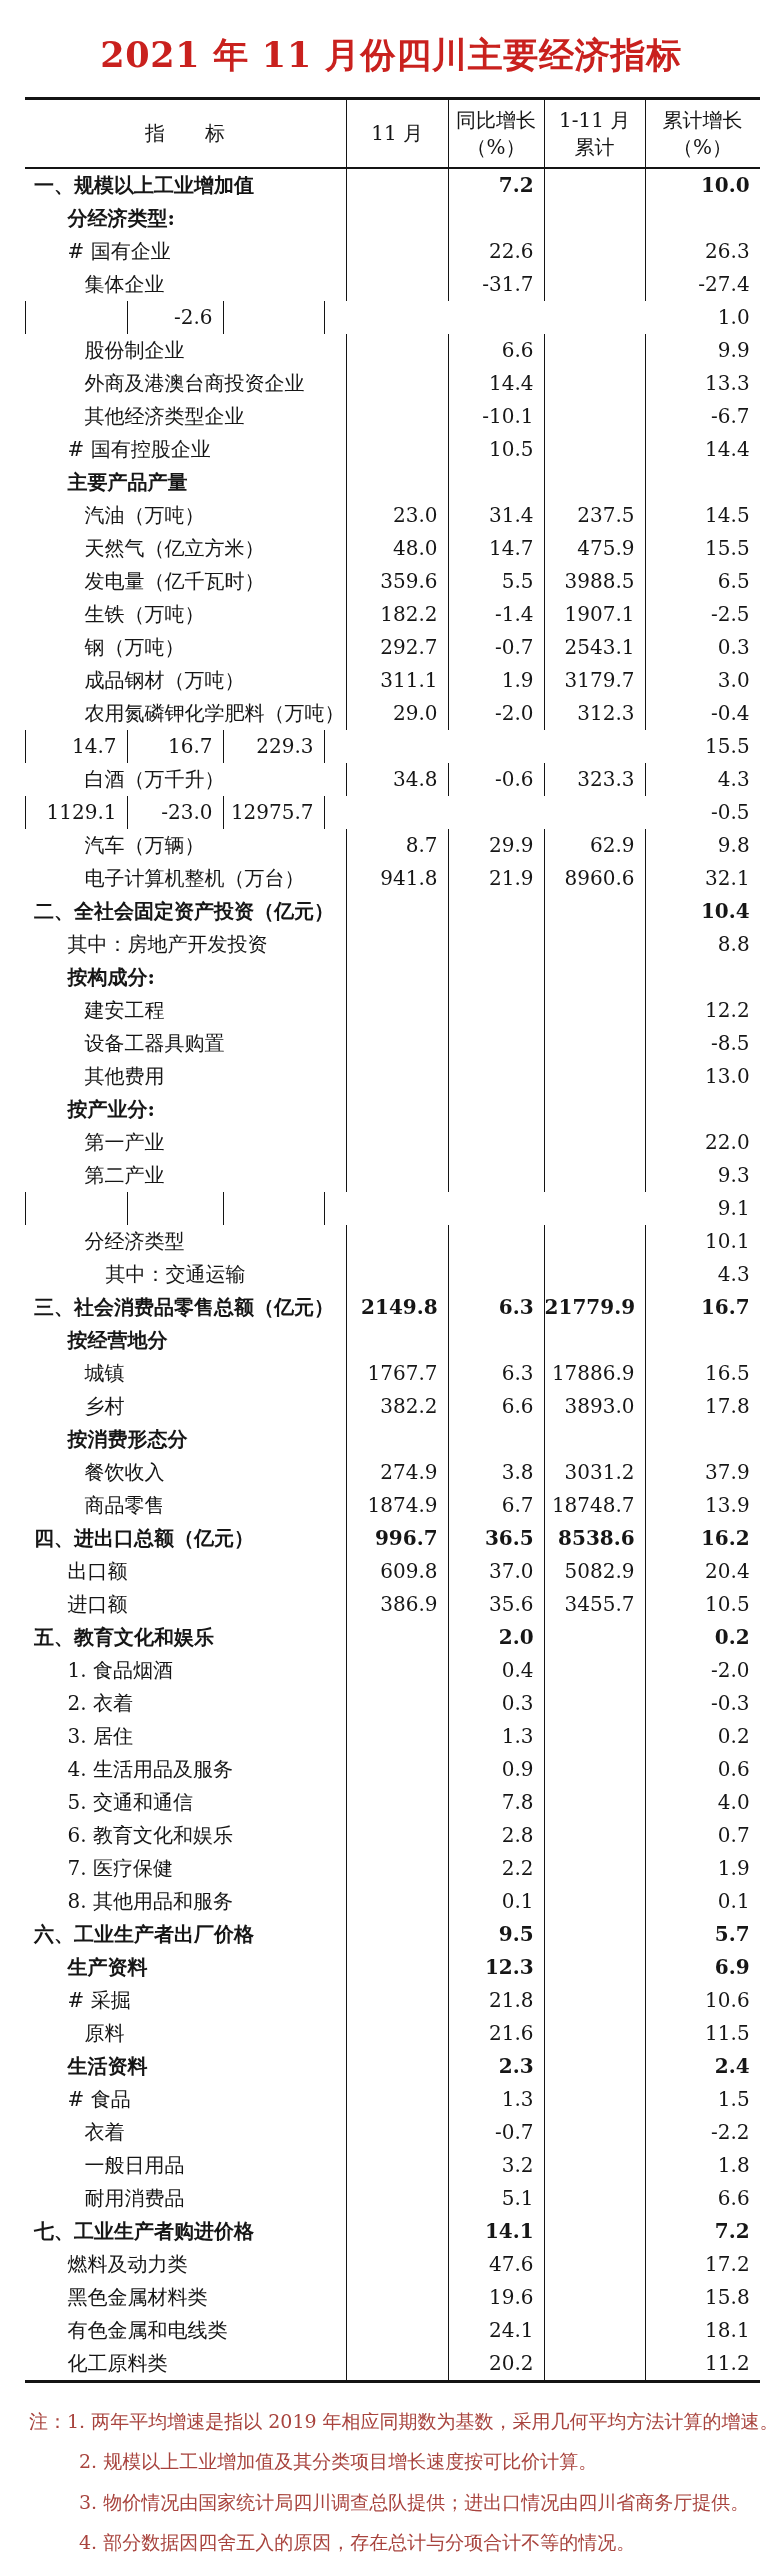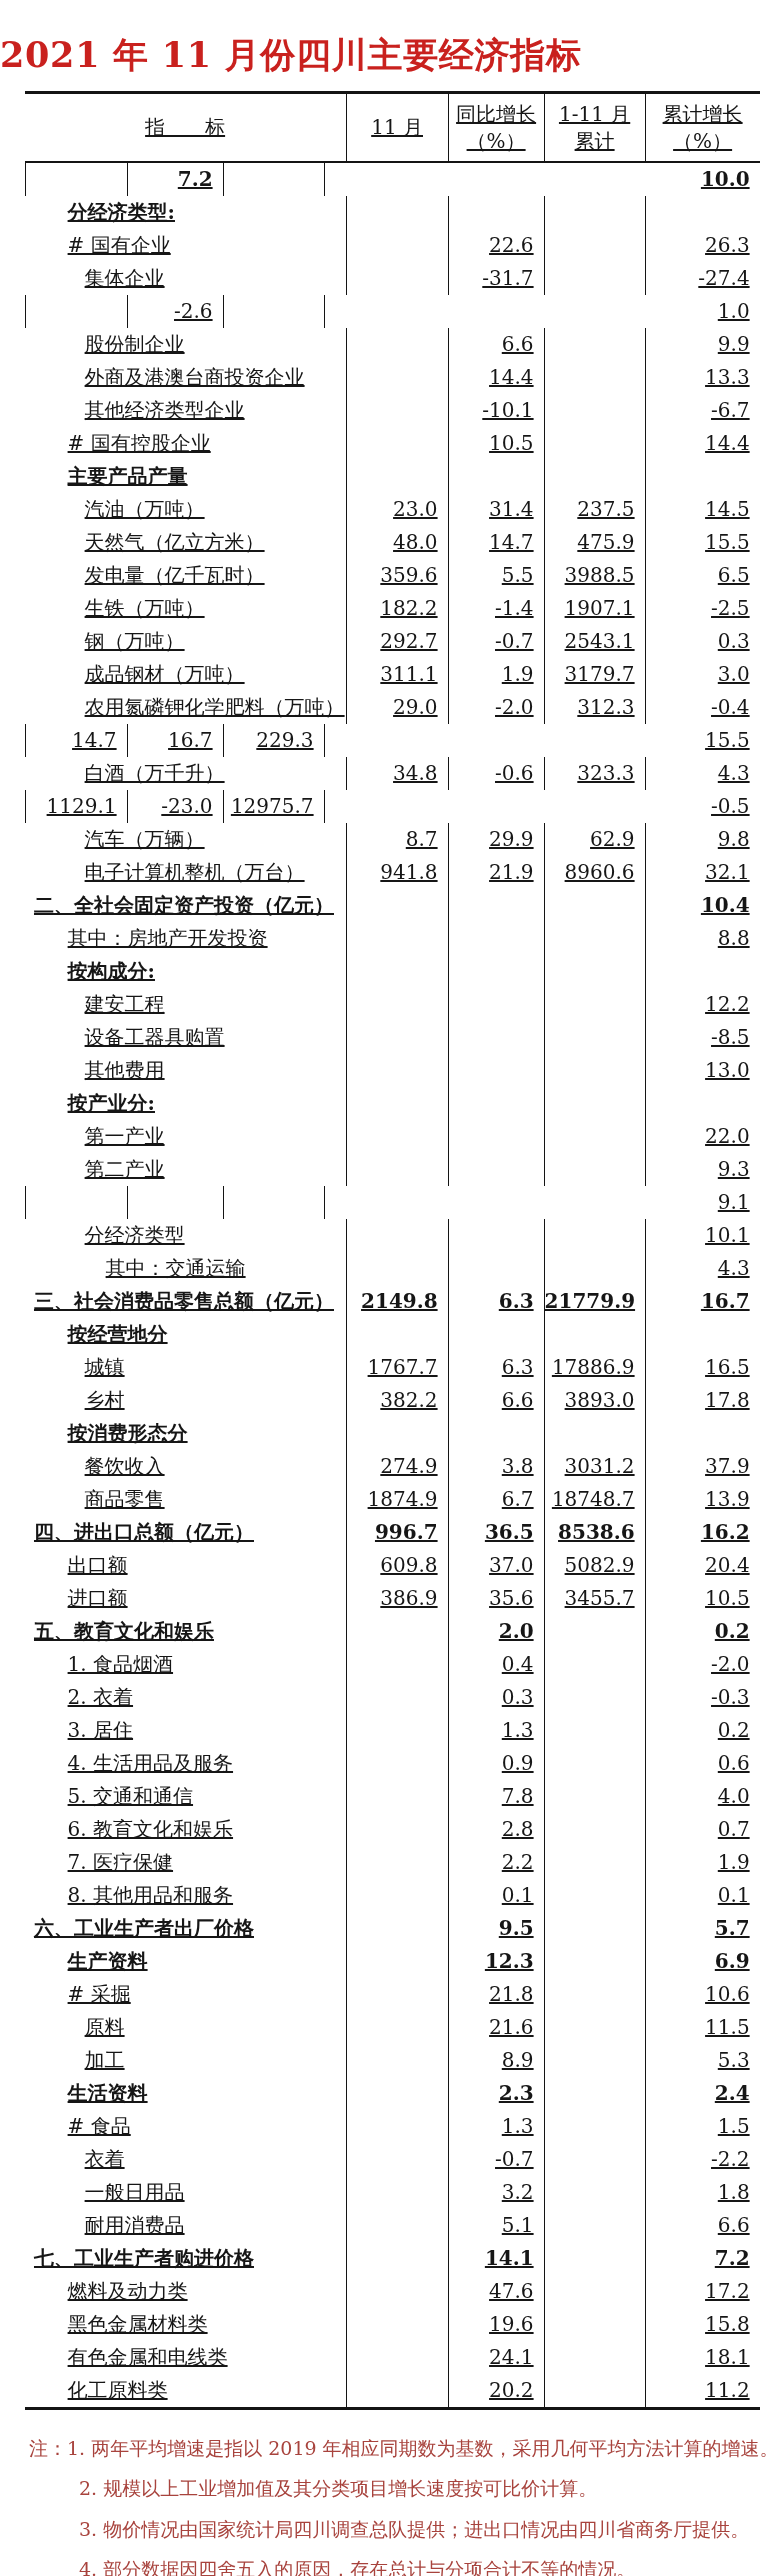--- a/index.html
+++ b/index.html
@@ -6,33 +6,32 @@
   html,body { width:782px; }
   body {
     height:2576px;
     background:#ffffff;
     overflow:hidden;
     font-family:"DejaVu Serif","Liberation Serif",serif;
     color:#161616;
   }
   .title {
     padding-top:32px;
-    margin-bottom:12px;
-    text-align:left;
+    margin-bottom:18px;
+    text-align:center;
     font-size:35px;
     font-weight:bold;
     letter-spacing:0.7px;
     color:var(--title-red,#c9211e);
     white-space:nowrap;
   }
   .table {
     margin:0 22.4px 0 24.6px;
     border-top:3.6px solid #141414;
     border-bottom:3.6px solid #141414;
-    text-decoration:underline;
   }
   .thead {
     display:flex;
     height:69px;
     border-bottom:2.2px solid #141414;
     font-size:20px;
   }
   .thead .cell {
     display:flex;
     flex-direction:column;
@@ -90,20 +89,21 @@
       <span>1-11 月</span>
       <span>累计</span>
     </div>
     <div class="cell c5">
       <span>累计增长</span>
       <span>（%）</span>
     </div>
   </div>
   <div class="tbody" id="tbody">
       <div class="row bold">
+    <div class="cell c1 ind0">一、规模以上工业增加值</div>
     <div class="cell c2 num"></div>
     <div class="cell c3 num">7.2</div>
     <div class="cell c4 num"></div>
     <div class="cell c5 num">10.0</div>
   </div>
       <div class="row bold">
     <div class="cell c1 ind1">分经济类型:</div>
     <div class="cell c2 num"></div>
     <div class="cell c3 num"></div>
     <div class="cell c4 num"></div>
@@ -482,27 +482,20 @@
     <div class="cell c3 num">21.8</div>
     <div class="cell c4 num"></div>
     <div class="cell c5 num">10.6</div>
   </div>
       <div class="row">
     <div class="cell c1 ind2">原料</div>
     <div class="cell c2 num"></div>
     <div class="cell c3 num">21.6</div>
     <div class="cell c4 num"></div>
     <div class="cell c5 num">11.5</div>
-  </div>
-      <div class="row">
-    <div class="cell c1 ind2">加工</div>
-    <div class="cell c2 num"></div>
-    <div class="cell c3 num">8.9</div>
-    <div class="cell c4 num"></div>
-    <div class="cell c5 num">5.3</div>
   </div>
       <div class="row bold">
     <div class="cell c1 ind1">生活资料</div>
     <div class="cell c2 num"></div>
     <div class="cell c3 num">2.3</div>
     <div class="cell c4 num"></div>
     <div class="cell c5 num">2.4</div>
   </div>
       <div class="row">
     <div class="cell c1 ind1"># 食品</div>

